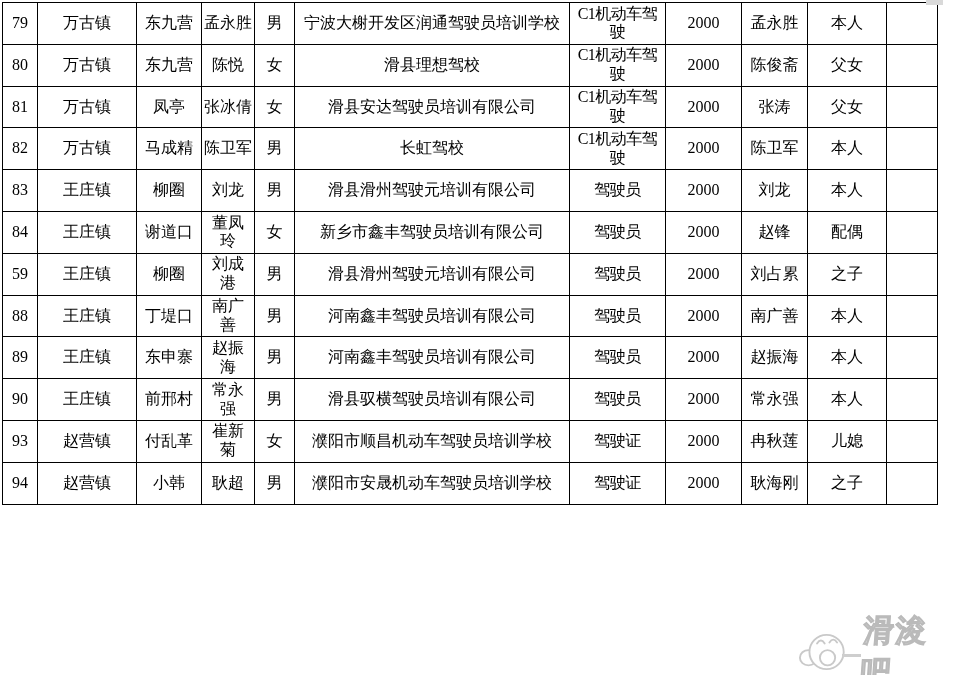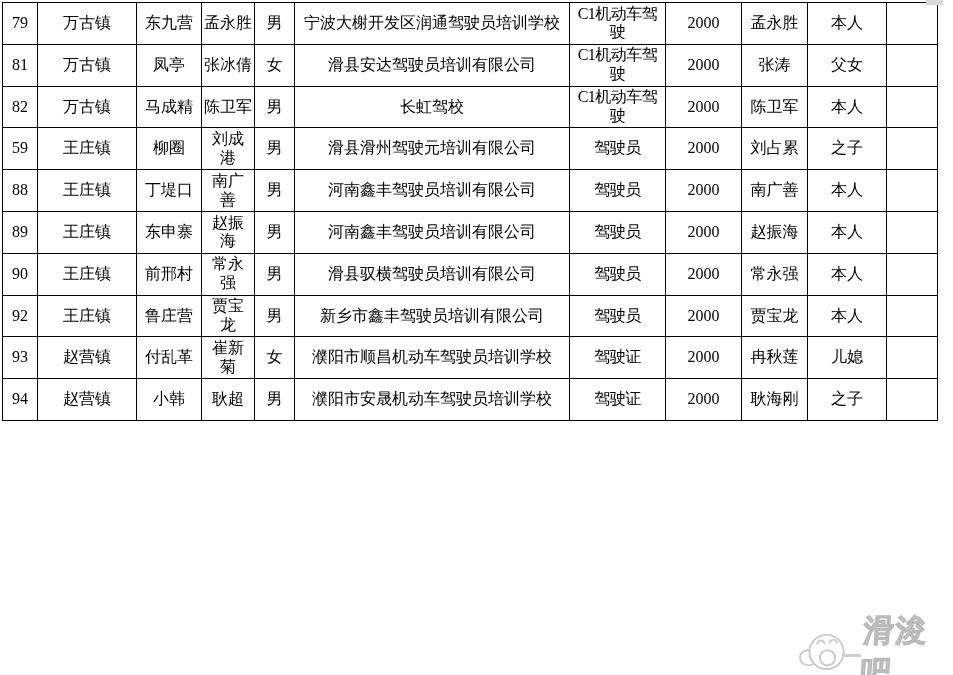--- a/index.html
+++ b/index.html
@@ -105,20 +105,33 @@
           <td class="col-name">孟永胜</td>
           <td class="col-gender">男</td>
           <td class="col-school">宁波大榭开发区润通驾驶员培训学校</td>
           <td class="col-type">C1机动车驾驶</td>
           <td class="col-amount">2000</td>
           <td class="col-payer">孟永胜</td>
           <td class="col-relation">本人</td>
           <td class="col-blank"></td>
         </tr>
         <tr>
+          <td class="col-num">80</td>
+          <td class="col-town">万古镇</td>
+          <td class="col-village">东九营</td>
+          <td class="col-name">陈悦</td>
+          <td class="col-gender">女</td>
+          <td class="col-school">滑县理想驾校</td>
+          <td class="col-type">C1机动车驾驶</td>
+          <td class="col-amount">2000</td>
+          <td class="col-payer">陈俊斋</td>
+          <td class="col-relation">父女</td>
+          <td class="col-blank"></td>
+        </tr>
+        <tr>
           <td class="col-num">81</td>
           <td class="col-town">万古镇</td>
           <td class="col-village">凤亭</td>
           <td class="col-name">张冰倩</td>
           <td class="col-gender">女</td>
           <td class="col-school">滑县安达驾驶员培训有限公司</td>
           <td class="col-type">C1机动车驾驶</td>
           <td class="col-amount">2000</td>
           <td class="col-payer">张涛</td>
           <td class="col-relation">父女</td>
@@ -128,20 +141,47 @@
           <td class="col-num">82</td>
           <td class="col-town">万古镇</td>
           <td class="col-village">马成精</td>
           <td class="col-name">陈卫军</td>
           <td class="col-gender">男</td>
           <td class="col-school">长虹驾校</td>
           <td class="col-type">C1机动车驾驶</td>
           <td class="col-amount">2000</td>
           <td class="col-payer">陈卫军</td>
           <td class="col-relation">本人</td>
+          <td class="col-blank"></td>
+        </tr>
+        <tr>
+          <td class="col-num">83</td>
+          <td class="col-town">王庄镇</td>
+          <td class="col-village">柳圈</td>
+          <td class="col-name">刘龙</td>
+          <td class="col-gender">男</td>
+          <td class="col-school">滑县滑州驾驶元培训有限公司</td>
+          <td class="col-type">驾驶员</td>
+          <td class="col-amount">2000</td>
+          <td class="col-payer">刘龙</td>
+          <td class="col-relation">本人</td>
+          <td class="col-blank"></td>
+        </tr>
+        <tr>
+          <td class="col-num">84</td>
+          <td class="col-town">王庄镇</td>
+          <td class="col-village">谢道口</td>
+          <td class="col-name">董凤
+玲</td>
+          <td class="col-gender">女</td>
+          <td class="col-school">新乡市鑫丰驾驶员培训有限公司</td>
+          <td class="col-type">驾驶员</td>
+          <td class="col-amount">2000</td>
+          <td class="col-payer">赵锋</td>
+          <td class="col-relation">配偶</td>
           <td class="col-blank"></td>
         </tr>
         <tr>
           <td class="col-num">59</td>
           <td class="col-town">王庄镇</td>
           <td class="col-village">柳圈</td>
           <td class="col-name">刘成
 港</td>
           <td class="col-gender">男</td>
           <td class="col-school">滑县滑州驾驶元培训有限公司</td>
@@ -183,34 +223,20 @@
           <td class="col-num">90</td>
           <td class="col-town">王庄镇</td>
           <td class="col-village">前邢村</td>
           <td class="col-name">常永
 强</td>
           <td class="col-gender">男</td>
           <td class="col-school">滑县驭横驾驶员培训有限公司</td>
           <td class="col-type">驾驶员</td>
           <td class="col-amount">2000</td>
           <td class="col-payer">常永强</td>
-          <td class="col-relation">本人</td>
-          <td class="col-blank"></td>
-        </tr>
-        <tr>
-          <td class="col-num">92</td>
-          <td class="col-town">王庄镇</td>
-          <td class="col-village">鲁庄营</td>
-          <td class="col-name">贾宝
-龙</td>
-          <td class="col-gender">男</td>
-          <td class="col-school">新乡市鑫丰驾驶员培训有限公司</td>
-          <td class="col-type">驾驶员</td>
-          <td class="col-amount">2000</td>
-          <td class="col-payer">贾宝龙</td>
           <td class="col-relation">本人</td>
           <td class="col-blank"></td>
         </tr>
         <tr>
           <td class="col-num">93</td>
           <td class="col-town">赵营镇</td>
           <td class="col-village">付乱革</td>
           <td class="col-name">崔新
 菊</td>
           <td class="col-gender">女</td>

